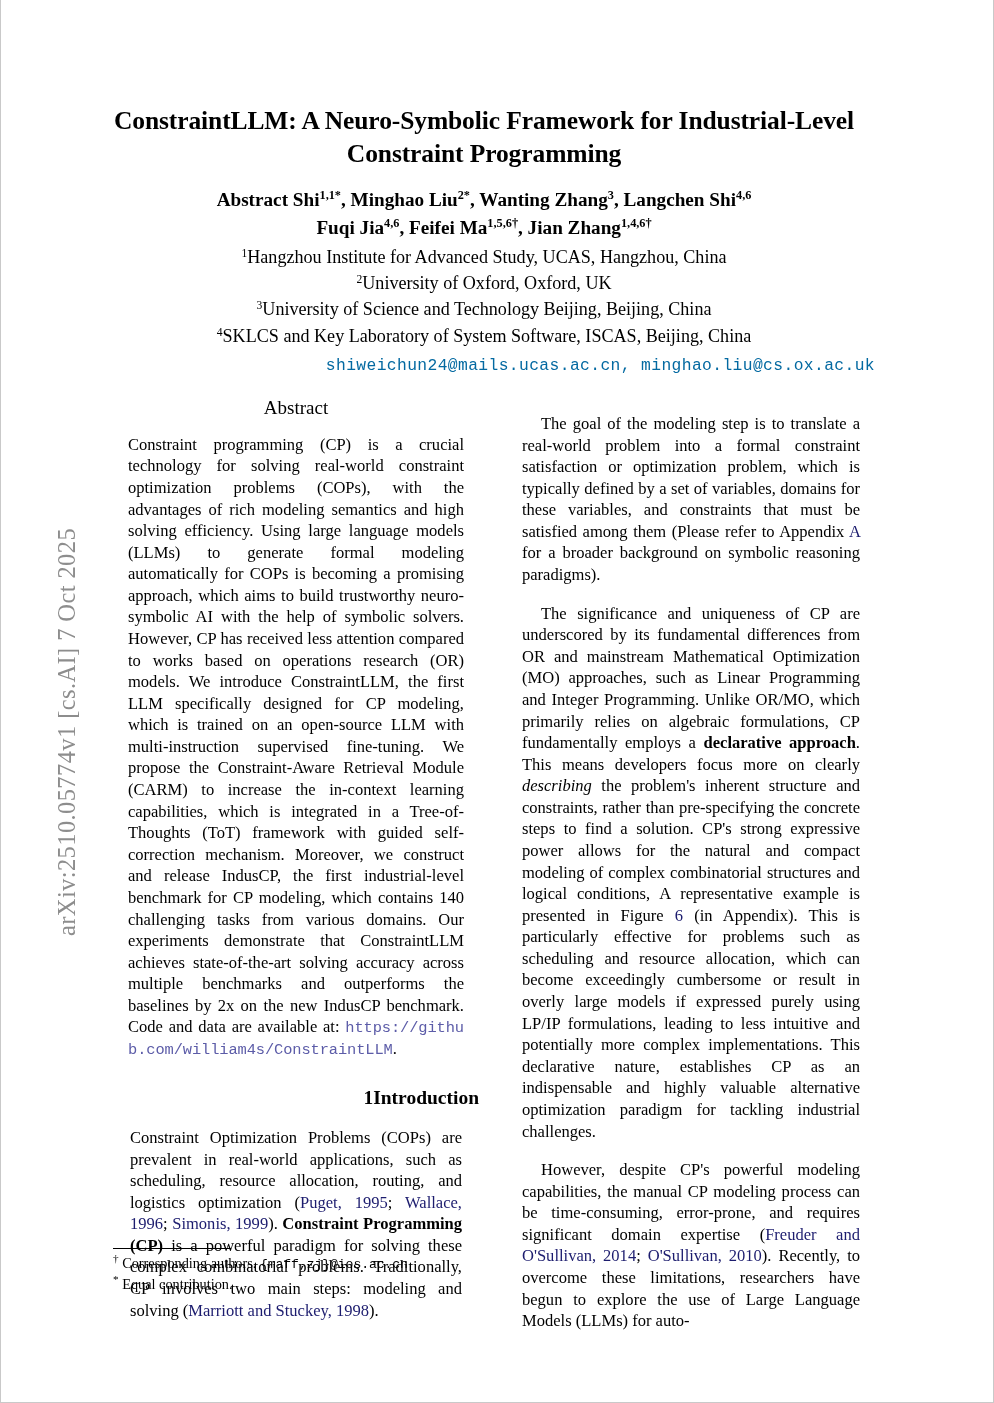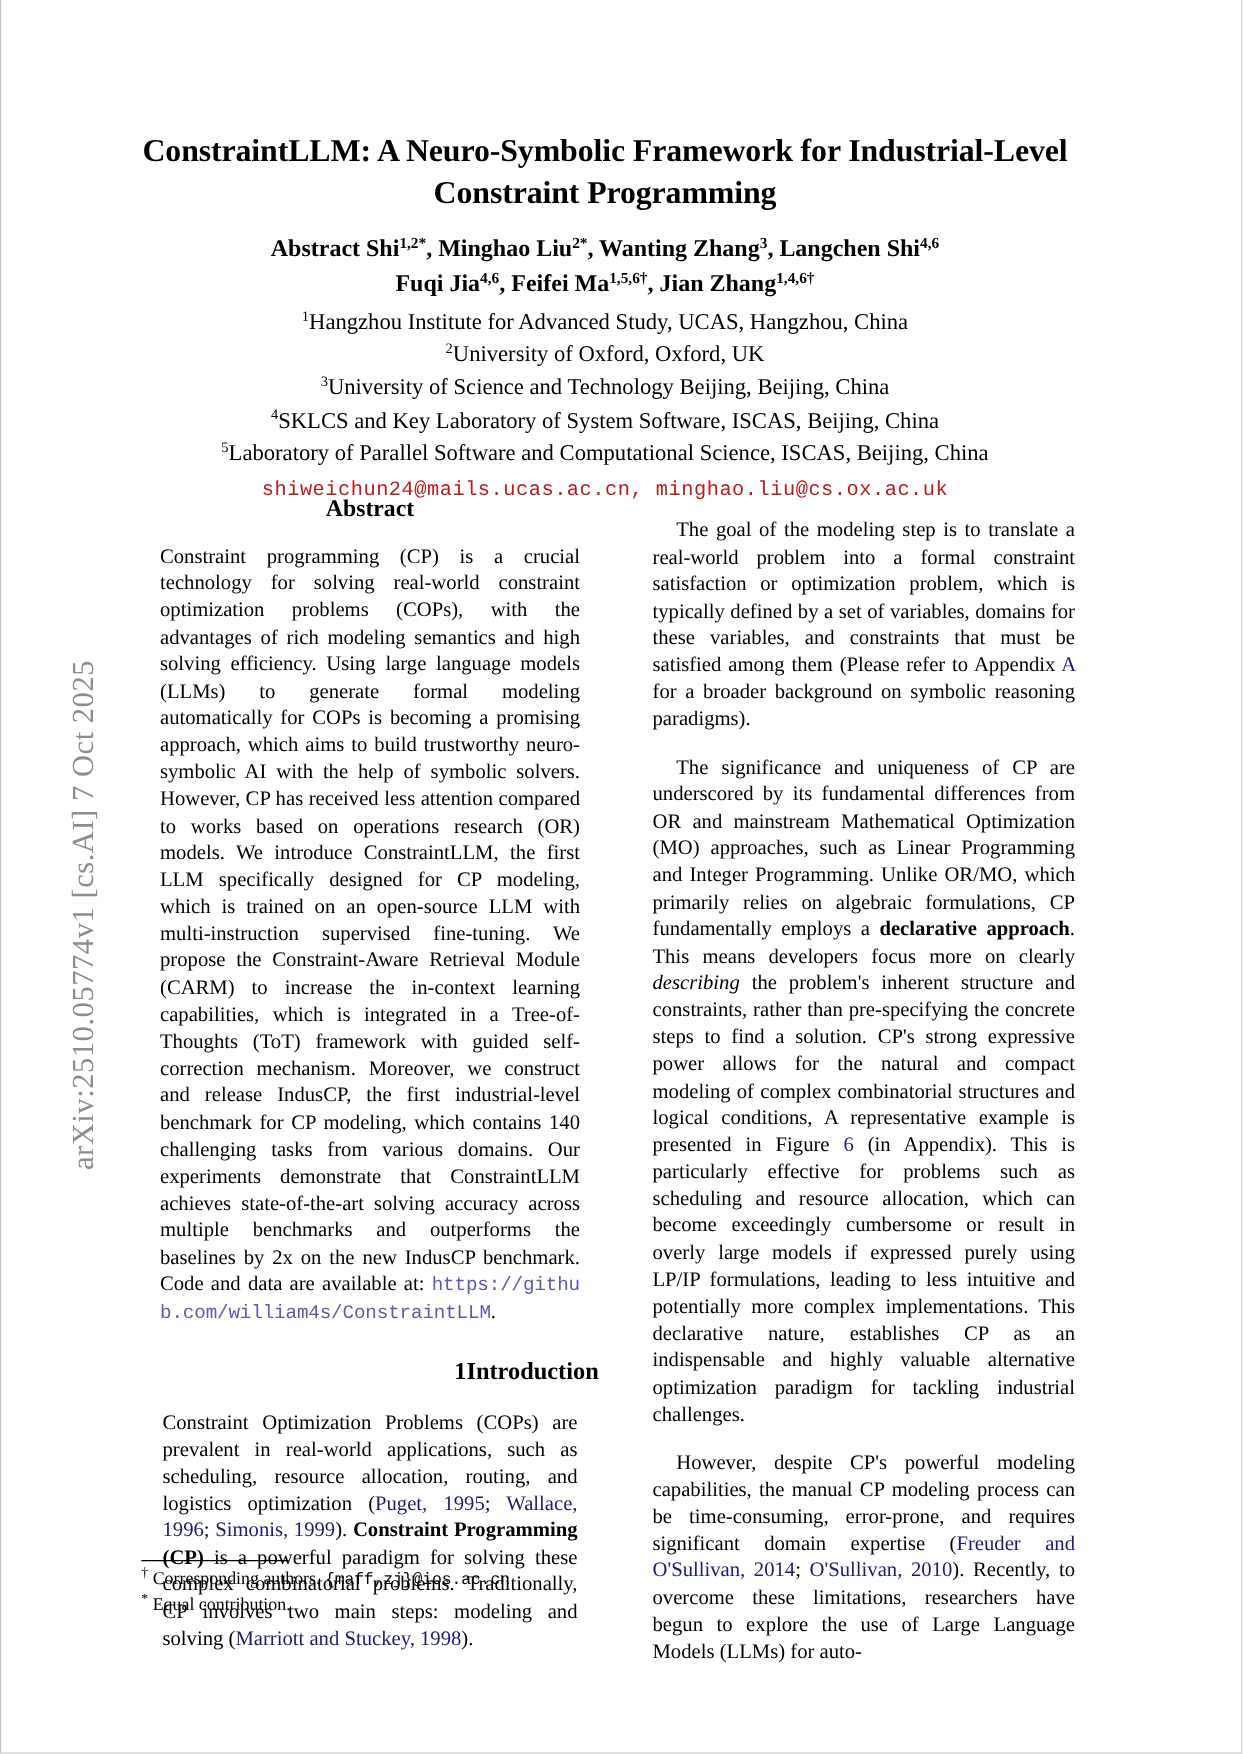--- a/index.html
+++ b/index.html
@@ -67,21 +67,22 @@
     font-size: 18.1px;
     line-height: 1.455;
     margin: 3px 0 0 0;
   }
   .aff-line { display: block; }
   #emails {
     font-family: "Liberation Mono", "DejaVu Sans Mono", monospace;
     font-size: 16.3px;
     letter-spacing: 0.4px;
     margin-top: 7px;
-    color: #b91c1c;
+    color: #0369a1;
+    text-align: right;
   }
 
   
   #columns {
     position: absolute;
     left: 0;
     top: 396px;
     width: 994px;
     height: 940px;
   }
@@ -91,21 +92,21 @@
     font-size: 16.55px;
     line-height: 1.305;
     text-align: justify;
   }
   #col-left  { left: 112px;  width: 366px; }
   #col-right { left: 504px;  width: 372px; }
 
   #abstract-heading {
     text-align: center;
     font-size: 19px;
-    font-weight: bold;
+    font-weight: normal;
     margin: 0 0 13px 0;
   }
   #abstract-body {
     margin: 0 auto;
     width: 336px;
     text-align: justify;
     hyphens: none;
   }
   #abstract-body p { margin: 0; }
 
@@ -163,38 +164,37 @@
 
   <div id="titleblock">
     <h1 id="paper-title">
       <span>ConstraintLLM: A Neuro-Symbolic Framework for Industrial-Level</span>
       <br>
       <span>Constraint Programming</span>
     </h1>
 
     <div id="authors">
       <span class="author-line">
-        <span><span>Abstract Shi</span><sup>1,2*</sup></span>,
+        <span><span>Abstract Shi</span><sup>1,1*</sup></span>,
         <span><span>Minghao Liu</span><sup>2*</sup></span>,
         <span><span>Wanting Zhang</span><sup>3</sup></span>,
         <span><span>Langchen Shi</span><sup>4,6</sup></span>
       </span>
       <span class="author-line">
         <span><span>Fuqi Jia</span><sup>4,6</sup></span>,
         <span><span>Feifei Ma</span><sup>1,5,6†</sup></span>,
         <span><span>Jian Zhang</span><sup>1,4,6†</sup></span>
       </span>
     </div>
 
     <div id="affiliations">
       <span class="aff-line"><sup>1</sup><span>Hangzhou Institute for Advanced Study, UCAS, Hangzhou, China</span></span>
       <span class="aff-line"><sup>2</sup><span>University of Oxford, Oxford, UK</span></span>
       <span class="aff-line"><sup>3</sup><span>University of Science and Technology Beijing, Beijing, China</span></span>
       <span class="aff-line"><sup>4</sup><span>SKLCS and Key Laboratory of System Software, ISCAS, Beijing, China</span></span>
-      <span class="aff-line"><sup>5</sup><span>Laboratory of Parallel Software and Computational Science, ISCAS, Beijing, China</span></span>
     </div>
 
     <div id="emails">shiweichun24@mails.ucas.ac.cn, minghao.liu@cs.ox.ac.uk</div>
   </div>
 
   <div id="columns">
 
     <div class="col" id="col-left">
       <div id="abstract-heading">Abstract</div>
       <div id="abstract-body">

